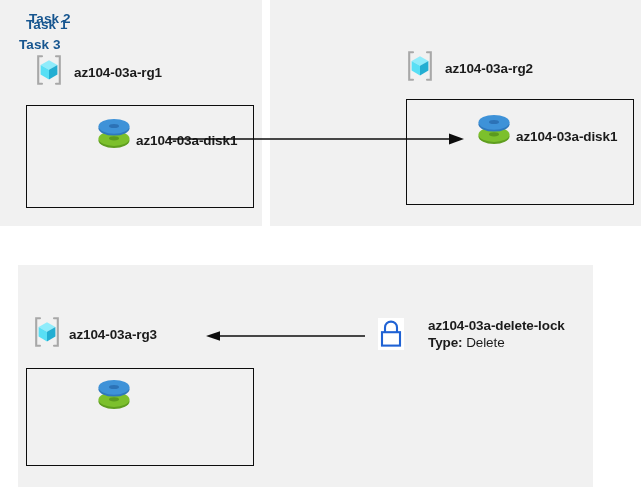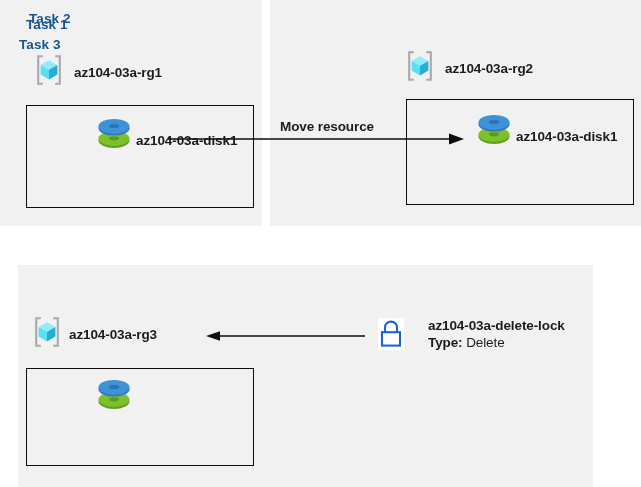--- a/index.html
+++ b/index.html
@@ -212,21 +212,20 @@
         <ellipse cx="22" cy="24.6" rx="15.5" ry="7.4" fill="#7cc02c"></ellipse>
         <ellipse cx="22" cy="24.3" rx="5.0" ry="2.1" fill="#5b9a1e"></ellipse>
         <ellipse cx="22" cy="14.2" rx="15.5" ry="7.4" fill="#2f78bd"></ellipse>
         <ellipse cx="22" cy="12.3" rx="15.5" ry="7.4" fill="#3e92d8"></ellipse>
         <ellipse cx="22" cy="12.0" rx="5.0" ry="2.1" fill="#2c72b6"></ellipse>
       </svg>
     </span>
     <span class="disk-label">az104-03a-disk1</span>
   </div>
 
-  <div class="move-label">Move resource</div>
 
   <svg class="connector" id="connector-move" width="300" height="26">
     <line x1="0" y1="13" x2="283" y2="13" stroke="#0d0d0d" stroke-width="1.5"></line>
     <polygon points="296,13 281,7.6 281,18.4" fill="#0d0d0d"></polygon>
   </svg>
 
   <div class="panel" id="panel-task3"></div>
 
   <div class="panel-title" id="title-task3">Task 3</div>
 

